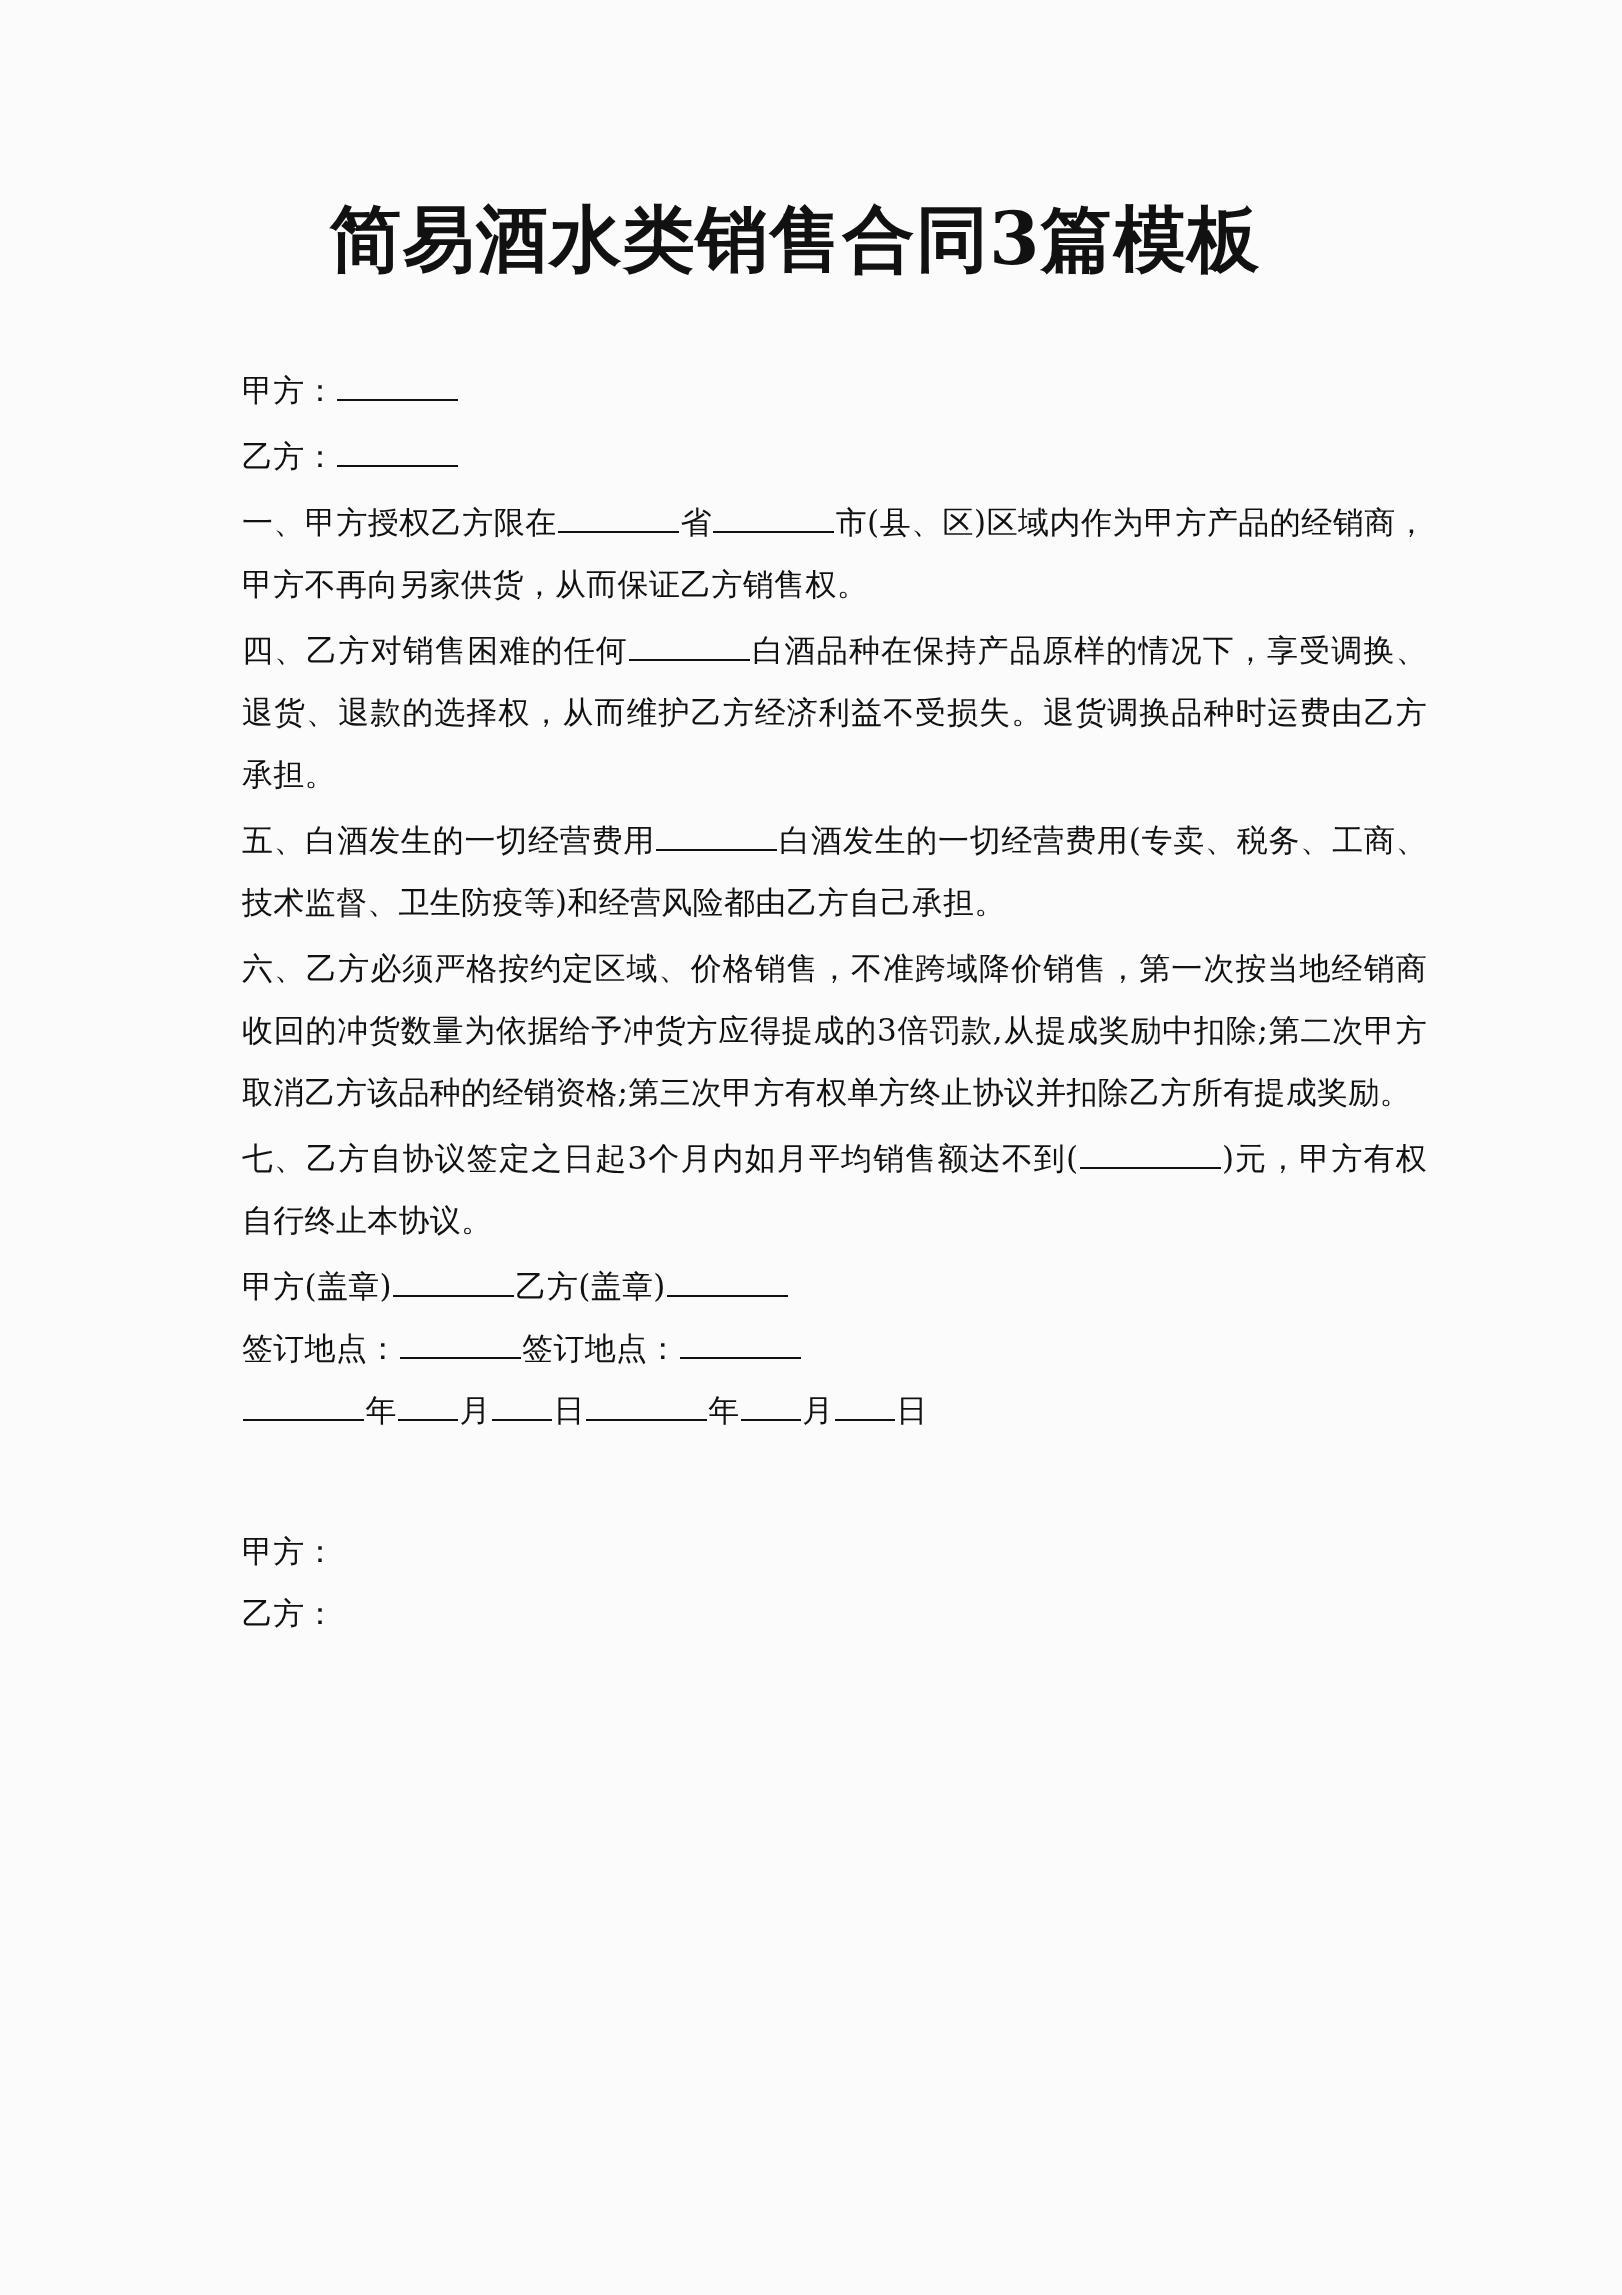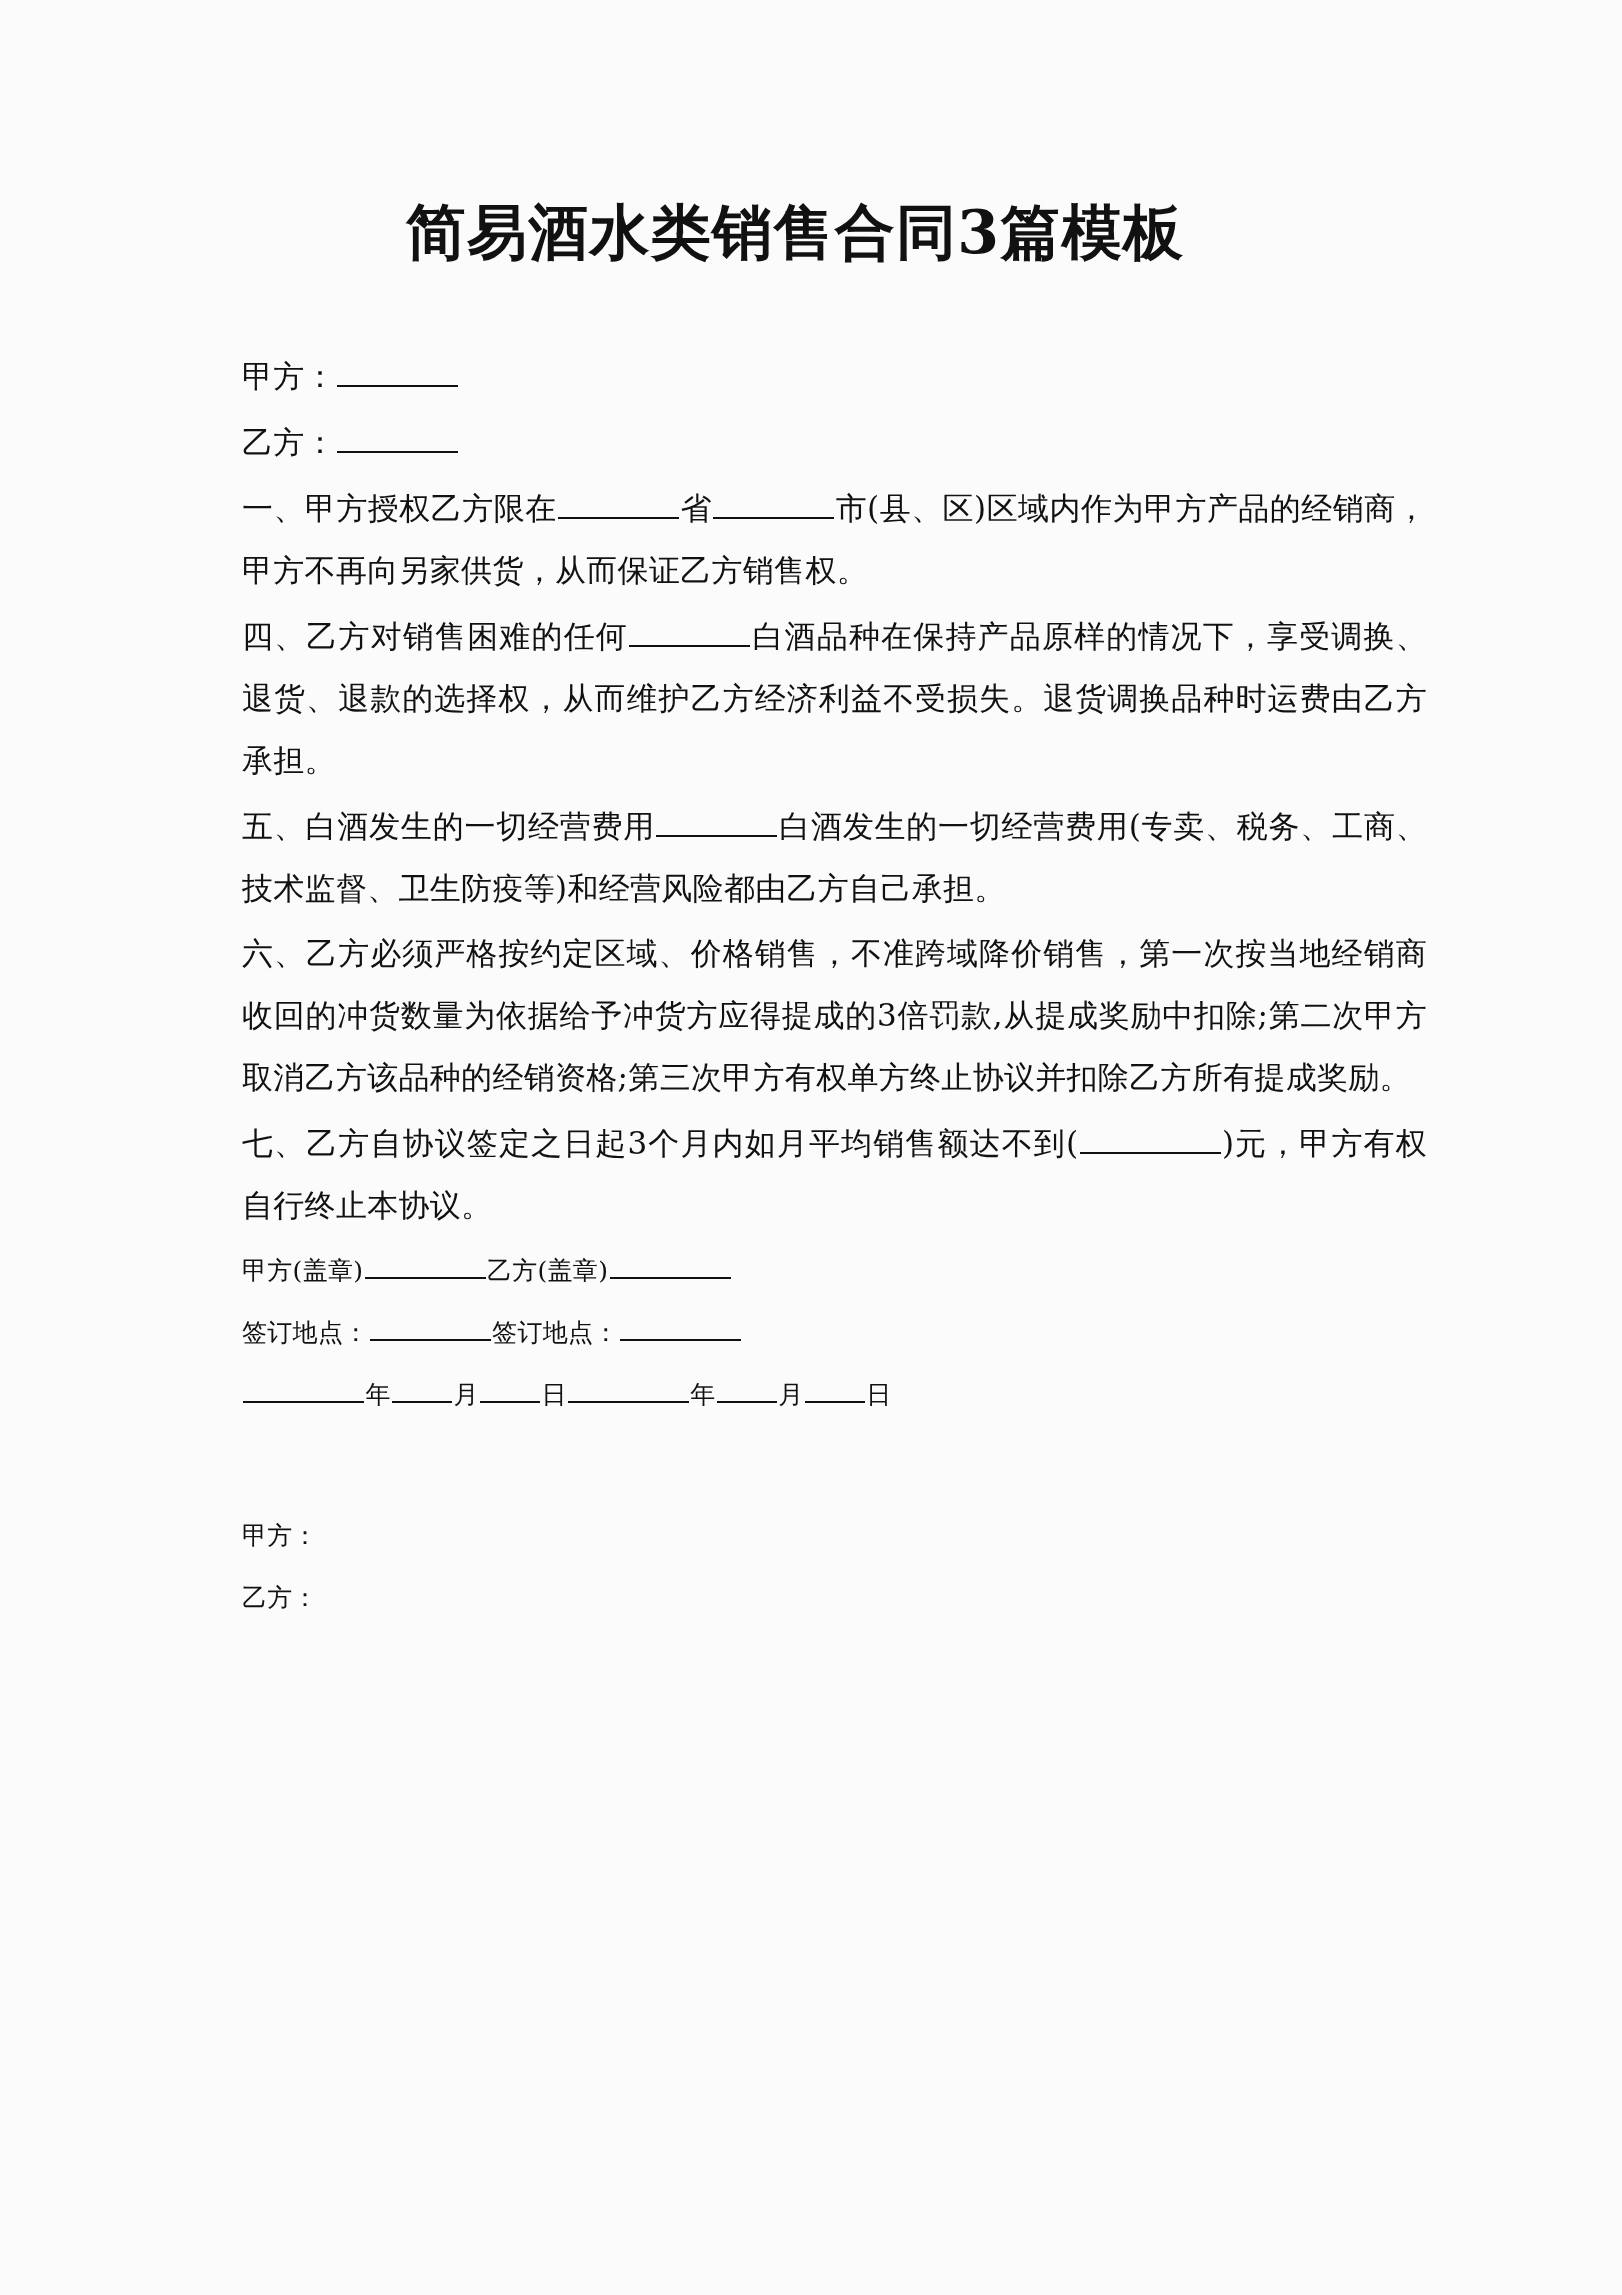--- a/index.html
+++ b/index.html
@@ -18,21 +18,21 @@
 
   .page {
     box-sizing: border-box;
     width: 1623px;
     height: 2295px;
     padding: 196px 196px 0 242px;
     background: #fbfbfb;
   }
 
   .doc-title {
-    font-size: 60px;
+    font-size: 72px;
     font-weight: bold;
     text-align: center;
     letter-spacing: 1.3px;
     margin: 0 0 77px 0;
     line-height: 1.2;
     padding-right: 79px;
     font-family: "DejaVu Serif", "Liberation Serif", serif;
   }
 
   .para {
@@ -56,21 +56,21 @@
     vertical-align: baseline;
     height: 34px;
     margin: 0 1.3px;
   }
   .blank.w-sm  { width: 60px; }
   .blank.w-lg  { width: 121px; }
   .blank.w-xl  { width: 141px; }
   .spacer-lg { height: 79px; }
 
   .sig-line {
-    font-size: 25px;
+    font-size: 31px;
     line-height: 62px;
     margin: 0;
     letter-spacing: 0.3px;
     white-space: pre-wrap;
   }
 </style>
 </head>
 <body>
 
 <div class="page">

